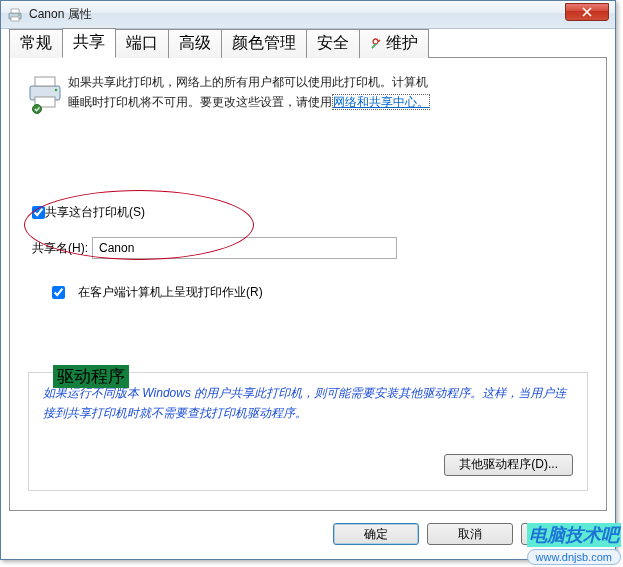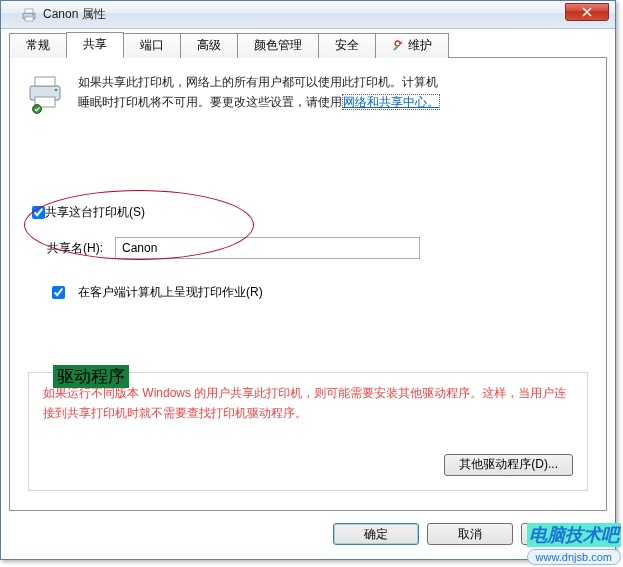--- a/index.html
+++ b/index.html
@@ -1,56 +1,56 @@
 <!DOCTYPE html>
 <html><head>
 <meta charset="utf-8">
 <style>
   * { box-sizing: border-box; font-family: "Microsoft YaHei", "SimSun", Tahoma, sans-serif; }
   body { margin: 0; background: #fff; width: 623px; height: 567px; position: relative; overflow: hidden; }
 
   
   .window { position: absolute; left: 0; top: 0; width: 616px; height: 560px; background: #fff; border: 1px solid #5a7fa0; box-shadow: 2px 2px 4px rgba(0,0,0,0.3); }
-  .titlebar { height: 28px; background: linear-gradient(to bottom, #f6f9fc 0%, #e8eef5 45%, #d9e4ef 46%, #e2ebf4 100%); border-bottom: 1px solid #b6c7d8; position: relative; display: flex; align-items: center; padding-left: 20px; }
+  .titlebar { height: 28px; background: linear-gradient(to bottom, #f6f9fc 0%, #e8eef5 45%, #d9e4ef 46%, #e2ebf4 100%); border-bottom: 1px solid #b6c7d8; position: relative; display: flex; align-items: center; padding-left: 6px; }
   .titlebar .ticon { width: 16px; height: 16px; margin-right: 6px; }
   .titlebar .title { font-size: 12px; color: #1a1a1a; }
   .closebtn { position: absolute; right: 6px; top: 2px; width: 44px; height: 18px; background: linear-gradient(to bottom,#e67a6f,#d24a3a 45%,#c43420 46%,#cf4b35); border: 1px solid #8a2c1d; border-radius: 0 0 3px 3px; color: #fff; font-size: 11px; text-align: center; line-height: 14px; }
   .closebtn svg { width: 10px; height: 10px; margin-top: 3px; }
 
   .client { position: absolute; left: 8px; right: 8px; top: 34px; bottom: 8px; }
 
   
   .tabstrip { display: flex; align-items: flex-end; height: 22px; position: relative; z-index: 2; }
-  .tab { font-size: 12px; padding: 3px 16px 4px; border: 1px solid #919191; border-bottom: none; background: linear-gradient(to bottom,#fcfcfc,#f3f3f3); margin-right: -1px; position: relative; top: 1px; display: flex; align-items: center; gap: 4px; cursor: default; }
+  .tab { font-size: 16px; padding: 3px 10px 4px; border: 1px solid #919191; border-bottom: none; background: linear-gradient(to bottom,#fcfcfc,#f3f3f3); margin-right: -1px; position: relative; top: 1px; display: flex; align-items: center; gap: 4px; cursor: default; }
   .tab.active { background: #fff; border-bottom: 1px solid #fff; z-index: 3; }
   .tab .ticon { width: 12px; height: 12px; }
 
   .tabpanel { border: 1px solid #919191; background: #fff; position: absolute; left: 0; right: 0; top: 22px; bottom: 40px; padding: 14px 16px; }
 
   
-  .inforow { display: flex; gap: 10px; margin-bottom: 90px; }
+  .inforow { display: flex; margin-bottom: 90px; }
   .inficon { width: 42px; height: 42px; flex: 0 0 42px; }
   .inftext { font-size: 12px; color: #222; line-height: 1.7; }
   .inftext a { color: #0066cc; text-decoration: underline; }
   .inftext .hl { border: 1px dotted #666; padding: 0 0px; }
 
   
   .sharebox { position: relative; }
   .chkrow { display: flex; align-items: center; font-size: 12px; margin-left: 6px; margin-bottom: 16px; }
   .chkrow input { margin: 0; }
-  .namerow { display: flex; align-items: center; gap: 12px; margin-left: 21px; font-size: 12px; margin-bottom: 24px; }
+  .namerow { display: flex; align-items: center; gap: 4px; margin-left: 6px; font-size: 12px; margin-bottom: 24px; }
   .namerow input[type=text] { width: 305px; height: 22px; font-size: 12px; padding: 2px 6px; border: 1px solid #abadb3; }
   .chk2 { display: flex; align-items: center; gap: 10px; font-size: 12px; margin-left: 22px; }
 
   .annot { position: absolute; border: 1px solid #c00020; border-radius: 50%; width: 230px; height: 70px; left: -2px; top: -14px; pointer-events: none; }
 
   
   .group { border: 1px solid #d6d6d6; margin-top: 70px; padding: 10px 14px 14px; position: relative; }
   .group .legend { position: absolute; top: -8px; left: 24px; background: #15803d; padding: 0 4px; font-size: 17px; }
-  .group .gtext { font-size: 12px; line-height: 1.7; color: #ef4444; margin-bottom: 30px; }
+  .group .gtext { font-size: 12px; line-height: 1.7; color: #1d4ed8; margin-bottom: 30px; font-style: italic; }
   .group .gbtn { float: right; }
 
   
   .btn { font-size: 12px; padding: 2px 14px; min-width: 86px; height: 22px; background: linear-gradient(to bottom,#f2f2f2,#e3e3e3); border: 1px solid #707070; border-radius: 3px; cursor: default; display: inline-flex; align-items: center; justify-content: center; }
   .btn.default { border-color: #3c7fb1; box-shadow: 0 0 0 1px #a7d0e8 inset; }
   .btnrow { position: absolute; right: 0; bottom: 6px; display: flex; gap: 8px; }
   .btn.disabled { color: #888; }
 
   
   .watermark { position: absolute; right: 2px; bottom: 2px; text-align: right; z-index: 20; }

